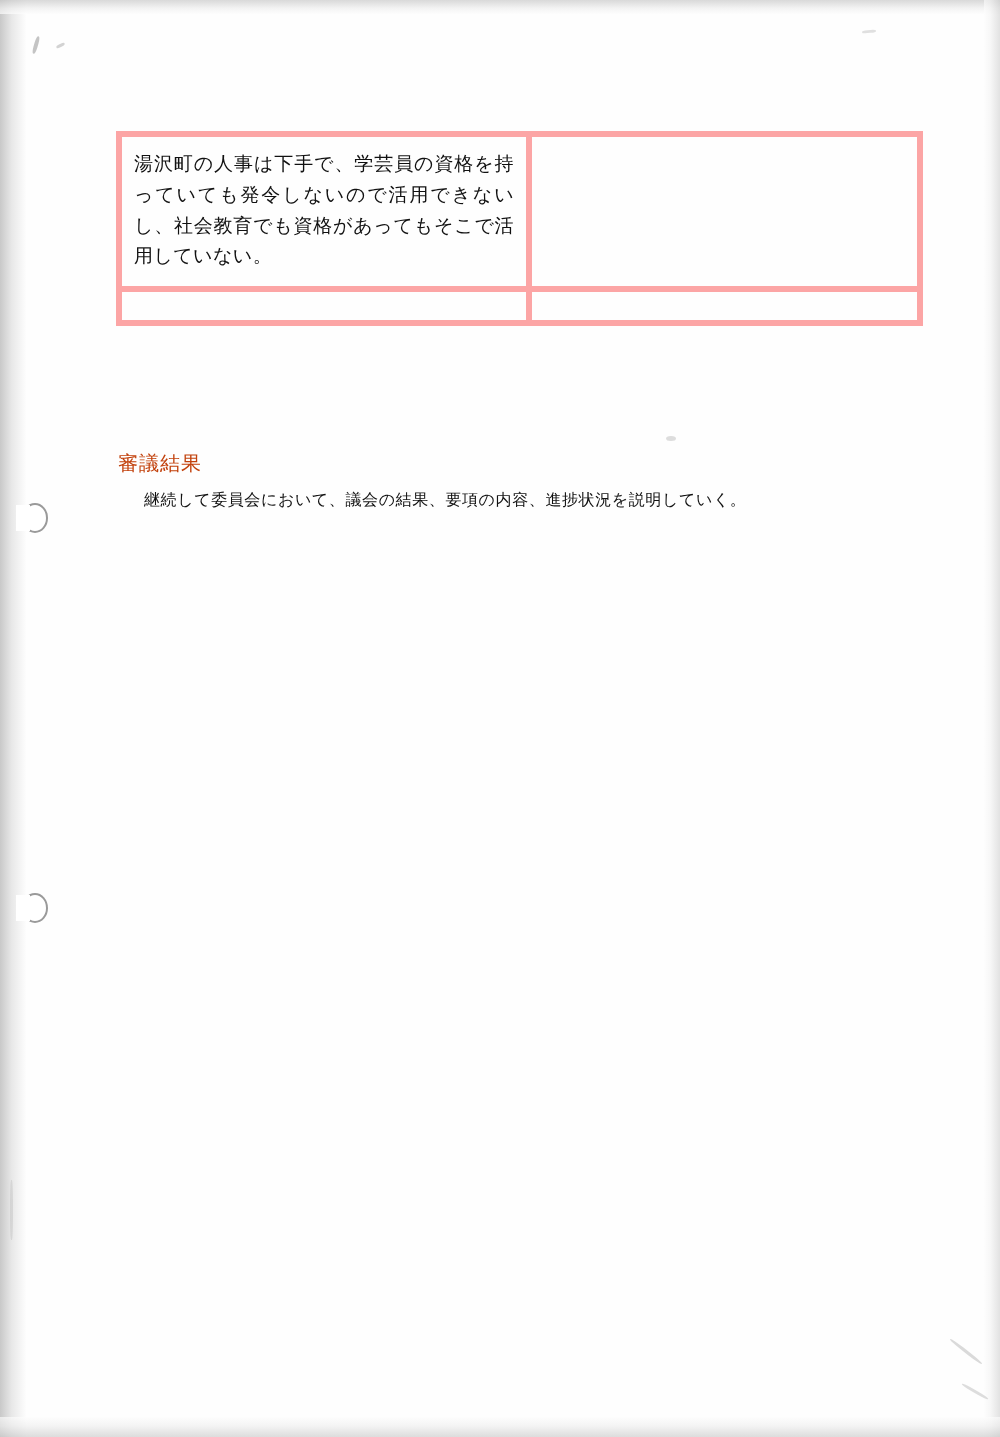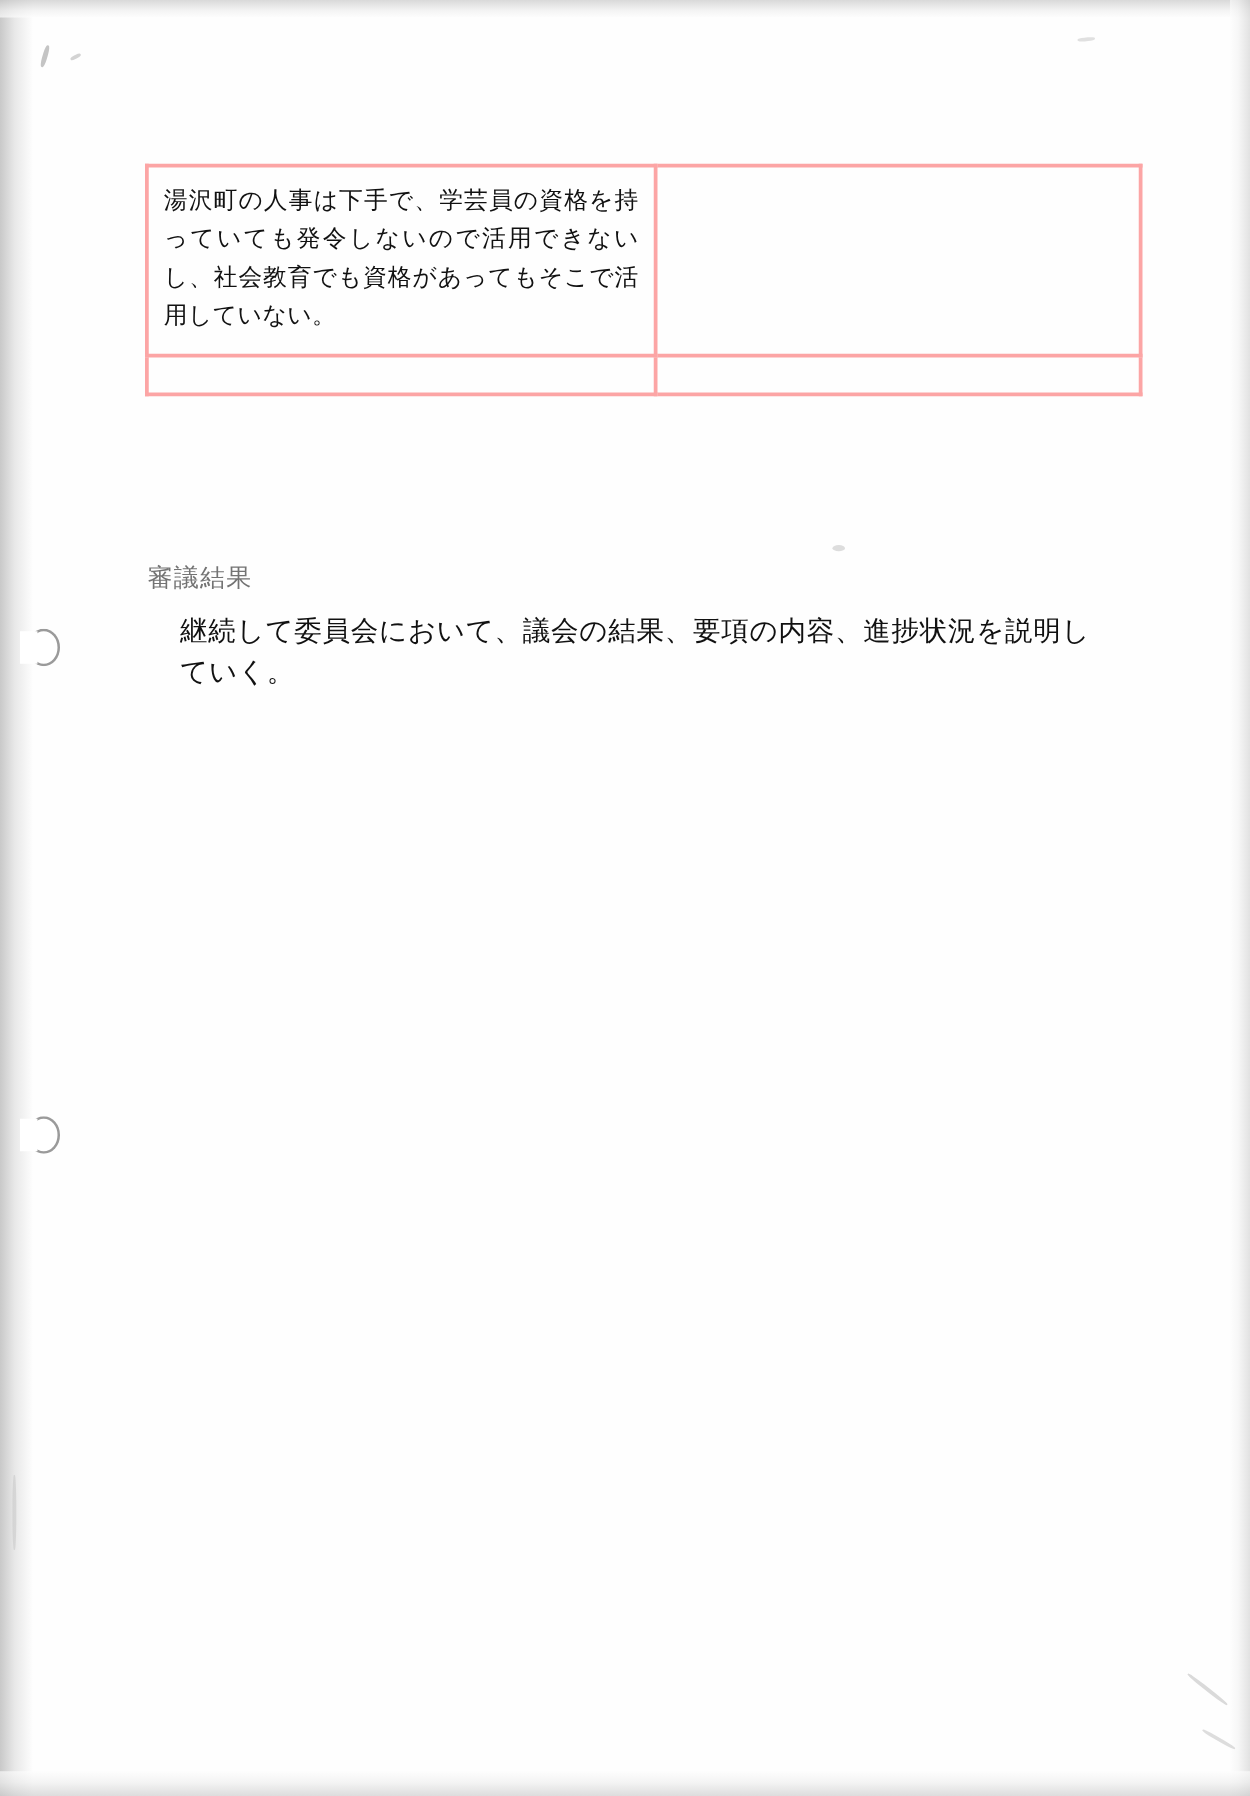--- a/index.html
+++ b/index.html
@@ -89,21 +89,21 @@
   
   .comment-table {
     position: absolute;
     left: 116px;
     top: 131px;
     width: 743px;
     border-collapse: collapse;
     table-layout: fixed;
   }
   .comment-table td {
-    border: 3px solid #fca5a5;
+    border: 6px solid #fca5a5;
     vertical-align: top;
     padding: 12px 12px 14px 12px;
   }
   .col-left { width: 380px; }
   .col-right { width: 361px; }
 
   .cell-text {
     font-family: "Liberation Serif", "DejaVu Serif", serif;
     font-size: 19px;
     line-height: 1.62;
@@ -118,26 +118,26 @@
   .result-block {
     position: absolute;
     left: 118px;
     top: 448px;
     width: 760px;
   }
   .result-heading {
     font-size: 20px;
     letter-spacing: 1px;
     line-height: 1.5;
-    color: #737373;
+    color: #c2410c;
   }
   .result-body {
     margin-top: 10px;
     padding-left: 26px;
-    font-size: 22px;
+    font-size: 16px;
     letter-spacing: 0.6px;
     line-height: 1.5;
     color: #111;
     white-space: pre-line;
   }
 </style>
 </head>
 <body>
 
 <div class="page">

